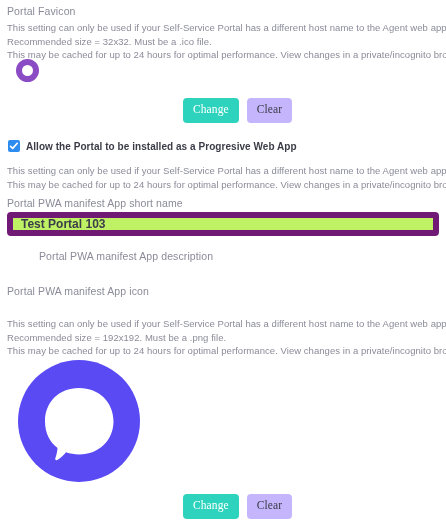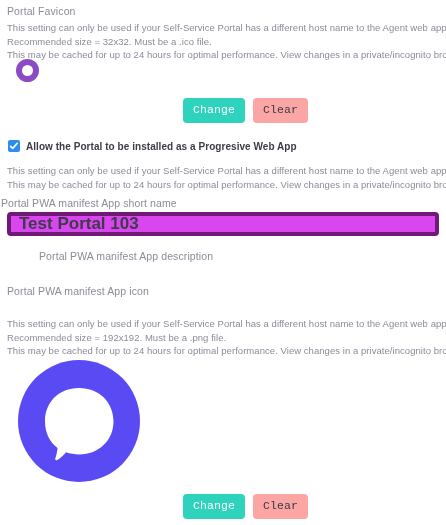--- a/index.html
+++ b/index.html
@@ -72,33 +72,33 @@
     display: flex;
     gap: 8px;
     align-items: center;
   }
   .btn-row-favicon { left: 183px; top: 98px; }
   .btn-row-icon    { left: 183px; top: 494px; }
 
   .btn {
     border: none;
     border-radius: 4px;
-    font-family: Liberation Mono, monospace;
+    font-family: Liberation Serif, serif;
     font-size: 11.5px;
     line-height: 1;
     padding: 6px 10px 7px 10px;
     cursor: pointer;
     letter-spacing: 0.1px;
   }
   .btn-change {
     background: #2ed3bd;
     color: #ffffff;
   }
   .btn-clear {
-    background: #fca5a5;
+    background: #c4b5fd;
     color: #3a3a44;
   }
 
   
   .checkbox-row {
     position: absolute;
     left: 8px;
     top: 140px;
     display: flex;
     align-items: center;
@@ -122,34 +122,34 @@
     white-space: nowrap;
   }
 
   .pwa-help {
     position: absolute;
     left: 7px;
     top: 163px;
   }
 
   
-  .input-label-short { position: absolute; left: 1px; top: 196px; }
+  .input-label-short { position: absolute; left: 7px; top: 196px; }
   .input-label-desc  { position: absolute; left: 7px; top: 249px; padding-left: 32px; }
 
   .text-input {
     position: absolute;
     left: 7px;
     width: 432px;
     height: 24px;
     box-sizing: border-box;
-    border: 4px solid #701a75;
+    border: 6px solid #701a75;
     border-radius: 4px;
-    background: #d946ef;
+    background: #bef264;
     font-family: "Liberation Sans", sans-serif;
-    font-size: 17px;
+    font-size: 12px;
     font-weight: bold;
     color: #3c3c48;
     padding: 0 8px;
     outline: none;
   }
   .input-short { top: 212px; }
   .input-desc  { top: 265px; }
 
   
   .sec-icon-label { position: absolute; left: 7px; top: 284px; }

